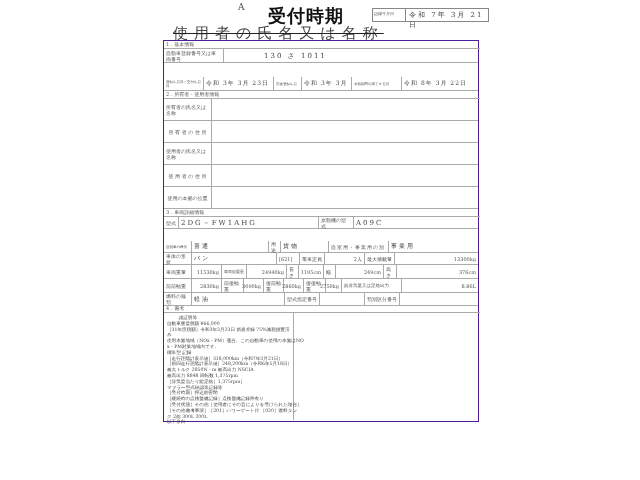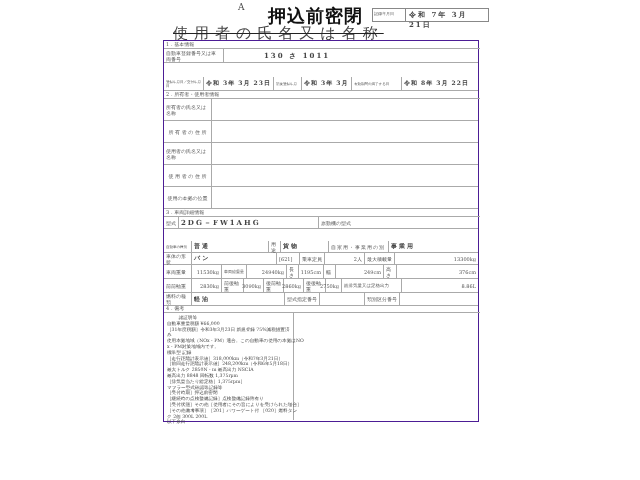--- a/index.html
+++ b/index.html
@@ -10,31 +10,31 @@
   .stamp { left:268px; top:4px; font-family:"DejaVu Sans", sans-serif; font-size:18px; color:#111; font-weight:bold; letter-spacing:1px; }
   .title { left:173px; top:24px; font-size:15px; letter-spacing:6px; color:#444; text-decoration:line-through; text-decoration-color:#222; }
   .datebox { left:372px; top:8px; width:115px; height:12px; border:1px solid #888; display:flex; font-size:6px; }
   .datebox .lab { width:30px; border-right:1px solid #888; font-size:4px; padding:2px 1px; color:#555; }
   .datebox .val { flex:1; padding:1px 3px; color:#444; }
   .sheet { left:163px; top:40px; width:314px; height:380px; border:1px solid #4c1d95; }
   .sec { position:absolute; left:0; width:314px; font-size:5px; color:#555; border-bottom:1px solid #aaa; height:7px; padding-left:2px; line-height:7px; }
   .row { position:absolute; left:0; width:314px; border-bottom:1px solid #aaa; display:flex; align-items:stretch; }
   .cell { border-right:1px solid #aaa; box-sizing:border-box; font-size:5px; color:#555; padding:1px 2px; display:flex; align-items:center; }
   .cell:last-child { border-right:none; }
-  .val { font-size:7px; color:#444; letter-spacing:2px;font-weight:bold; }
+  .val { font-size:7px; color:#444; letter-spacing:2px; }
   .big { font-size:8px; letter-spacing:3px; }
   .lbl-owner { width:48px; justify-content:center; font-size:5px; }
   .notes { position:absolute; left:0; top:268px; width:314px; height:111px; display:flex; }
   .notes .left { width:130px; border-right:1px solid #aaa; font-size:4.6px; line-height:5.8px; color:#444; padding:2px 3px; box-sizing:border-box; white-space:pre; }
 </style>
 </head>
 <body>
 
 <div class="abs label-a">A</div>
-<div class="abs stamp">押込前密閉</div>
+<div class="abs stamp">受付時期</div>
 <div class="abs title">使用者の氏名又は名称</div>
 
 <div class="abs datebox">
   <div class="lab">記録年月日</div>
   <div class="val">令和 7年 3月 21日</div>
 </div>
 
 <div class="abs sheet">
   <div class="sec" style="top:0">1．基本情報</div>
 
@@ -75,20 +75,21 @@
     <div class="cell" style="flex:1"></div>
   </div>
 
   <div class="sec" style="top:168px">3．車両詳細情報</div>
 
 
   <div class="row" style="top:176px;height:11px">
     <div class="cell" style="width:15px">型式</div>
     <div class="cell val" style="width:140px">2DG－FW1AHG</div>
     <div class="cell" style="width:35px">原動機の型式</div>
+    <div class="cell val" style="flex:1">A09C</div>
   </div>
 
   <div class="row" style="top:200px;height:11px">
     <div class="cell" style="width:28px;font-size:3.5px">自動車の種別</div>
     <div class="cell val" style="width:77px;font-size:6px">普通</div>
     <div class="cell" style="width:12px">用途</div>
     <div class="cell val" style="width:48px;font-size:6px">貨物</div>
     <div class="cell" style="width:60px;letter-spacing:1px">自家用・事業用の別</div>
     <div class="cell val" style="flex:1;font-size:6px">事業用</div>
   </div>

